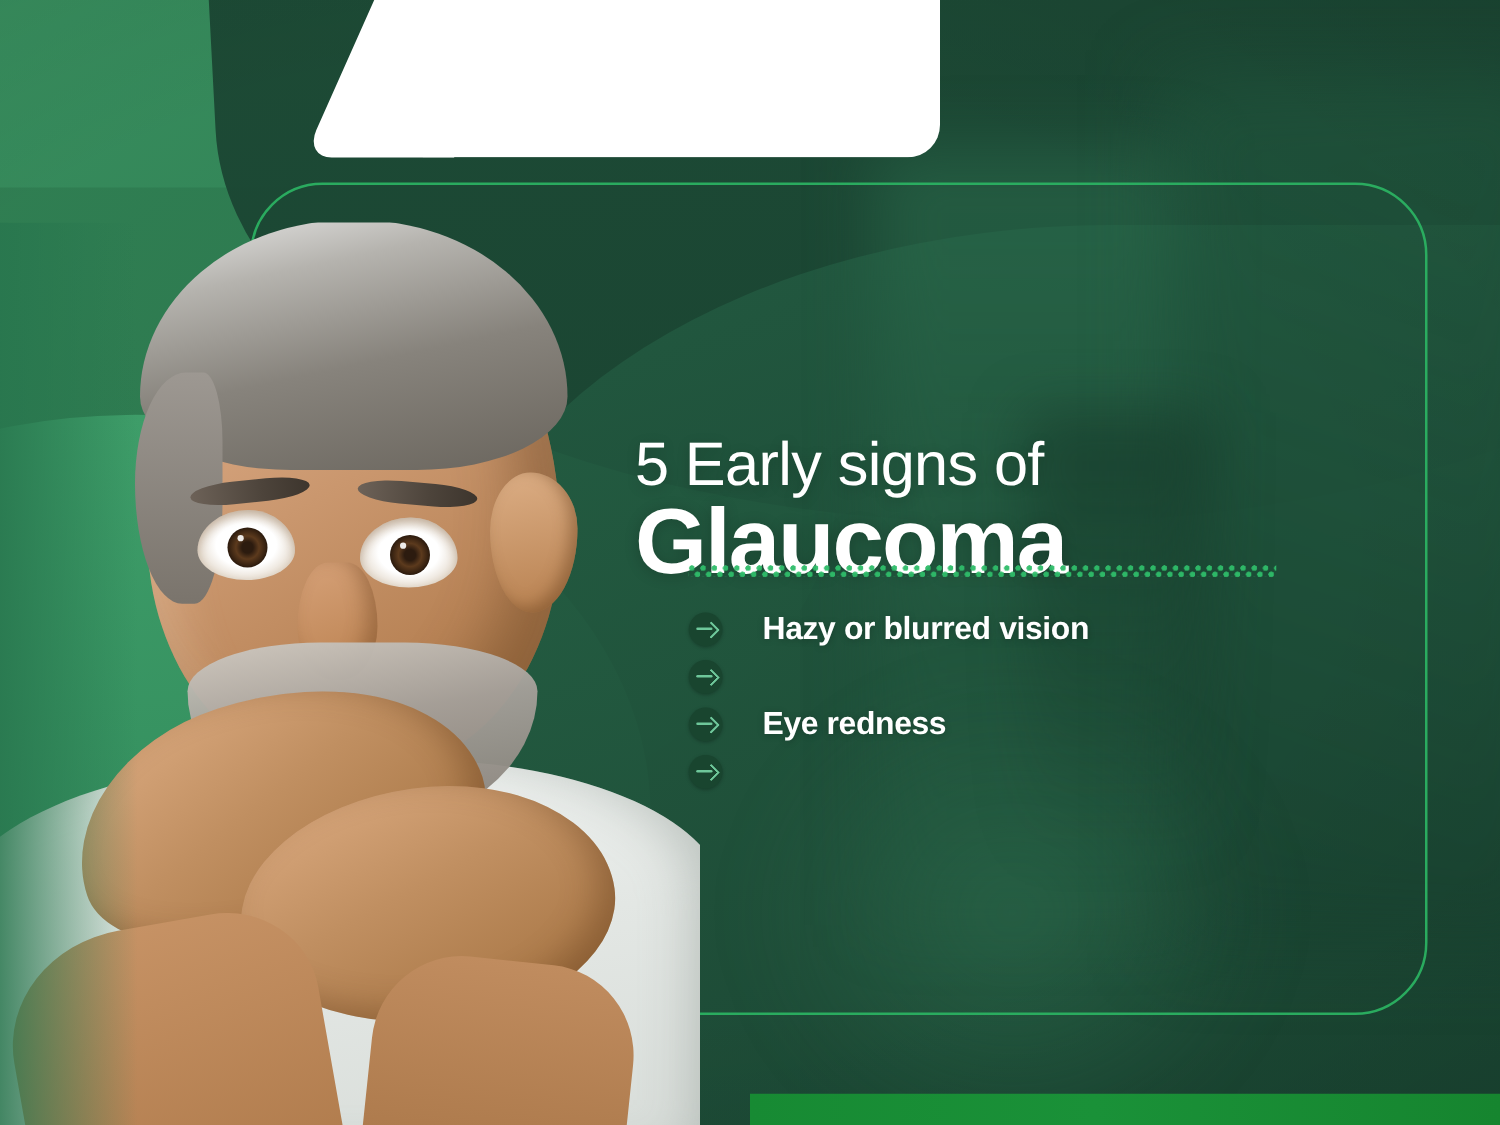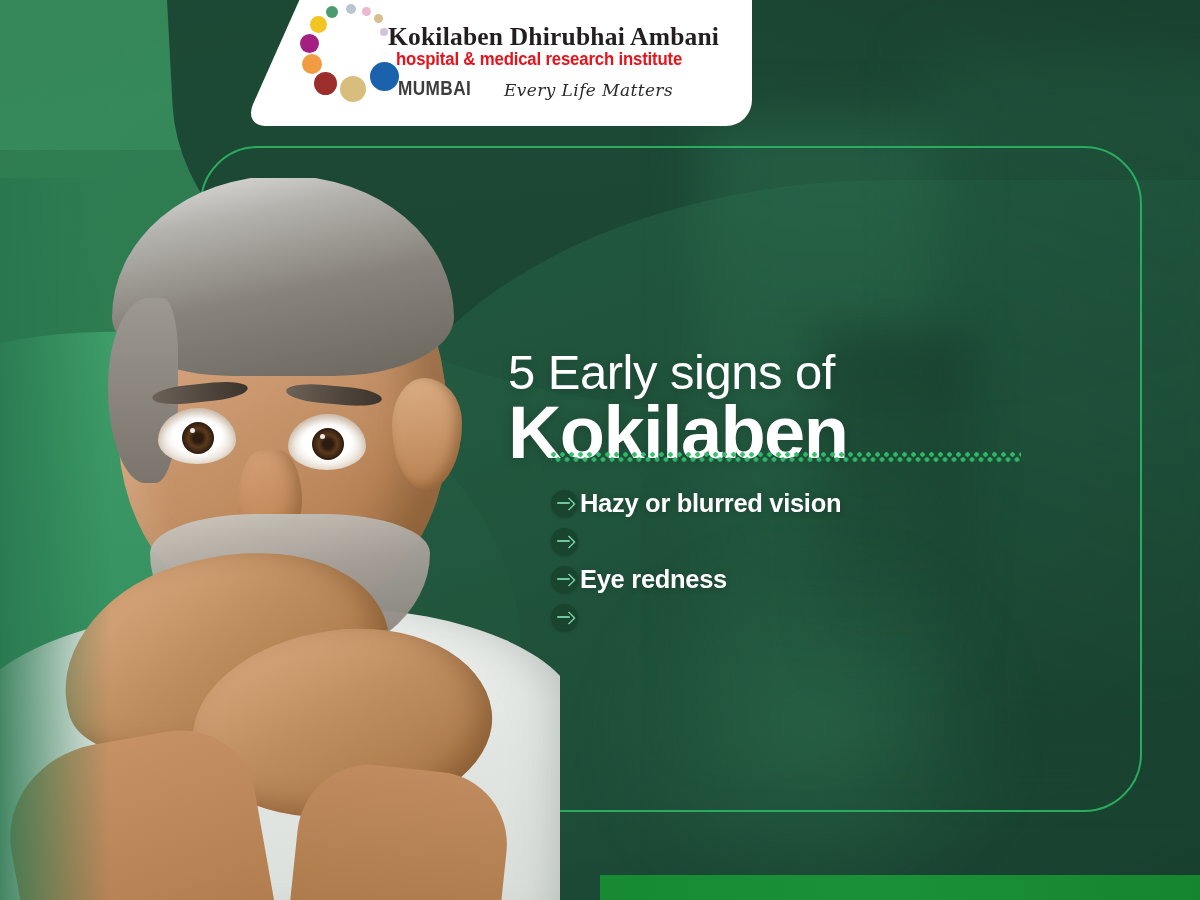--- a/index.html
+++ b/index.html
@@ -314,21 +314,21 @@
     background-repeat:repeat-x, repeat-x;
     opacity:.95;
     z-index:7;
   }
 
   
   .bullets {
     position:absolute; left:551px; top:484px; width:580px; z-index:7;
   }
   .bullet {
-    display:flex; align-items:center; gap:2px;
+    display:flex; align-items:center; gap:32px;
     height:38px; margin-bottom:0px;
   }
   .b-icon {
     flex:0 0 auto; width:27px; height:27px; border-radius:50%;
     background:#19452f; position:relative;
     box-shadow:0 1px 3px rgba(0,0,0,.25);
   }
   .b-icon::before {
     content:""; position:absolute; left:6px; top:12.2px;
     width:13px; height:2.6px; background:#6ec79a; border-radius:2px;
@@ -394,44 +394,25 @@
     <div class="ph-hand a"></div>
     <div class="ph-hand b"></div>
     <div class="ph-wrist"></div>
     <div class="ph-wrist2"></div>
     <div class="ph-fade-l"></div>
   </div>
 
   <div class="header-panel-skew"></div>
   <div class="header-panel"></div>
 
-  <div class="logo-wrap">
-    <div class="logo-dots" id="logo-dots">
-        <i style="left: 30px; top: 2px; width: 12px; height: 12px; background: rgb(75, 155, 110);"></i>
-        <i style="left: 50px; top: 0px; width: 10px; height: 10px; background: rgb(185, 198, 210);"></i>
-        <i style="left: 66px; top: 3px; width: 9px; height: 9px; background: rgb(232, 185, 207);"></i>
-        <i style="left: 78px; top: 10px; width: 9px; height: 9px; background: rgb(216, 191, 142);"></i>
-        <i style="left: 84px; top: 24px; width: 8px; height: 8px; background: rgb(211, 195, 216);"></i>
-        <i style="left: 14px; top: 12px; width: 17px; height: 17px; background: rgb(242, 197, 36);"></i>
-        <i style="left: 4px; top: 30px; width: 19px; height: 19px; background: rgb(165, 30, 130);"></i>
-        <i style="left: 6px; top: 50px; width: 20px; height: 20px; background: rgb(239, 156, 66);"></i>
-        <i style="left: 18px; top: 68px; width: 23px; height: 23px; background: rgb(155, 45, 43);"></i>
-        <i style="left: 44px; top: 72px; width: 26px; height: 26px; background: rgb(217, 189, 125);"></i>
-        <i style="left: 74px; top: 58px; width: 29px; height: 29px; background: rgb(26, 98, 171);"></i>
-      </div>
-    <div class="brand-main">Kokilaben Dhirubhai Ambani</div>
-    <div class="brand-sub">hospital &amp; medical research institute</div>
-    <div class="brand-city">MUMBAI</div>
-    <div class="brand-tag">Every Life Matters</div>
-  </div>
 
 
   <div class="headline">
     <div class="hl-line1">5 Early signs of</div>
-    <div class="hl-line2">Kokilaben</div>
+    <div class="hl-line2">Glaucoma</div>
   </div>
   <div class="dotted-rule"></div>
 
   <div class="bullets" id="bullets">
       <div class="bullet">
         <span class="b-icon"></span>
         <span class="b-text">Hazy or blurred vision</span>
       </div>
       <div class="bullet">
         <span class="b-icon"></span>

